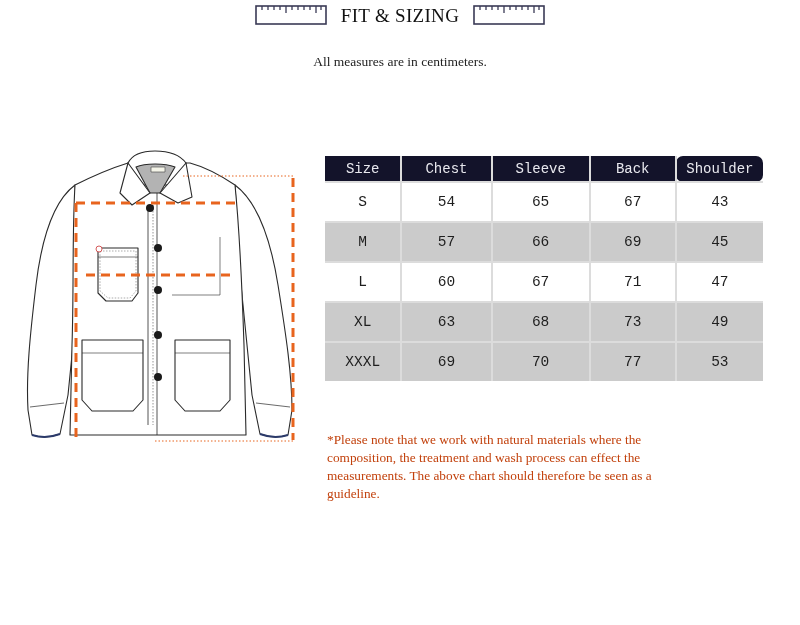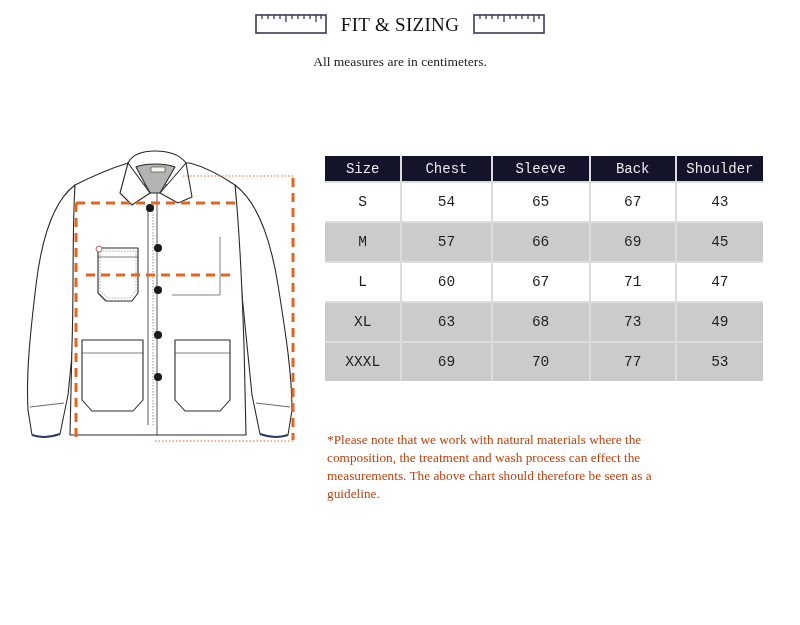--- a/index.html
+++ b/index.html
@@ -1,20 +1,20 @@
 <!DOCTYPE html>
 <html><head>
 <meta charset="utf-8">
 <style>
   html, body { margin: 0; padding: 0; }
   body {
     width: 800px; height: 625px; background: #ffffff; position: relative; overflow: hidden;
     font-family: "DejaVu Serif", "Liberation Serif", serif; color: #1a1a1a;
   }
-  .header-row { position: absolute; top: 12px; left: 0; width: 673px; height: 26px; }
+  .header-row { position: absolute; top: 3px; left: 0; width: 673px; height: 26px; }
   .ruler { position: absolute; top: 2px; width: 72px; height: 20px; }
   .ruler.left { left: 255px; }
   .ruler.right { left: 473px; }
   .title {
     position: absolute; left: 337px; width: 126px; top: 0; text-align: center;
     font-family: "Liberation Serif", serif; font-size: 19px; letter-spacing: 0.3px; color: #111; line-height: 26px;
   }
   .subtitle {
     position: absolute; top: 54px; left: 0; width: 800px; text-align: center;
     font-family: "Liberation Serif", serif; font-size: 13.5px; color: #222;
@@ -29,21 +29,21 @@
     border-left: 2px solid #dcdcdc;
   }
   .size-table th:first-child { border-left: none; }
   .size-table td {
     text-align: center; font-size: 14.5px; color: #1e1e1e; height: 38px; padding: 0;
     border-left: 2px solid #dcdcdc; border-top: 2px solid #dcdcdc;
   }
   .size-table td:first-child { border-left: none; }
   .size-table tr.alt td { background: #cbcbcb; }
   .col-size { width: 77px; } .col-chest { width: 90px; } .col-sleeve { width: 98px; }
-  .col-back { width: 86px; } .col-shoulder { width: 87px; }
+  .col-back { width: 86px; } .col-shoulder { width: 87px; border-radius: 7px; }
   .note {
     position: absolute; left: 327px; top: 431px; width: 360px;
     font-family: "Liberation Serif", serif; font-size: 13.3px; line-height: 18px; color: #c2410c;
   }
 </style>
 </head>
 <body>
 
 <div class="header-row">
   <svg class="ruler left" viewBox="0 0 72 20">

